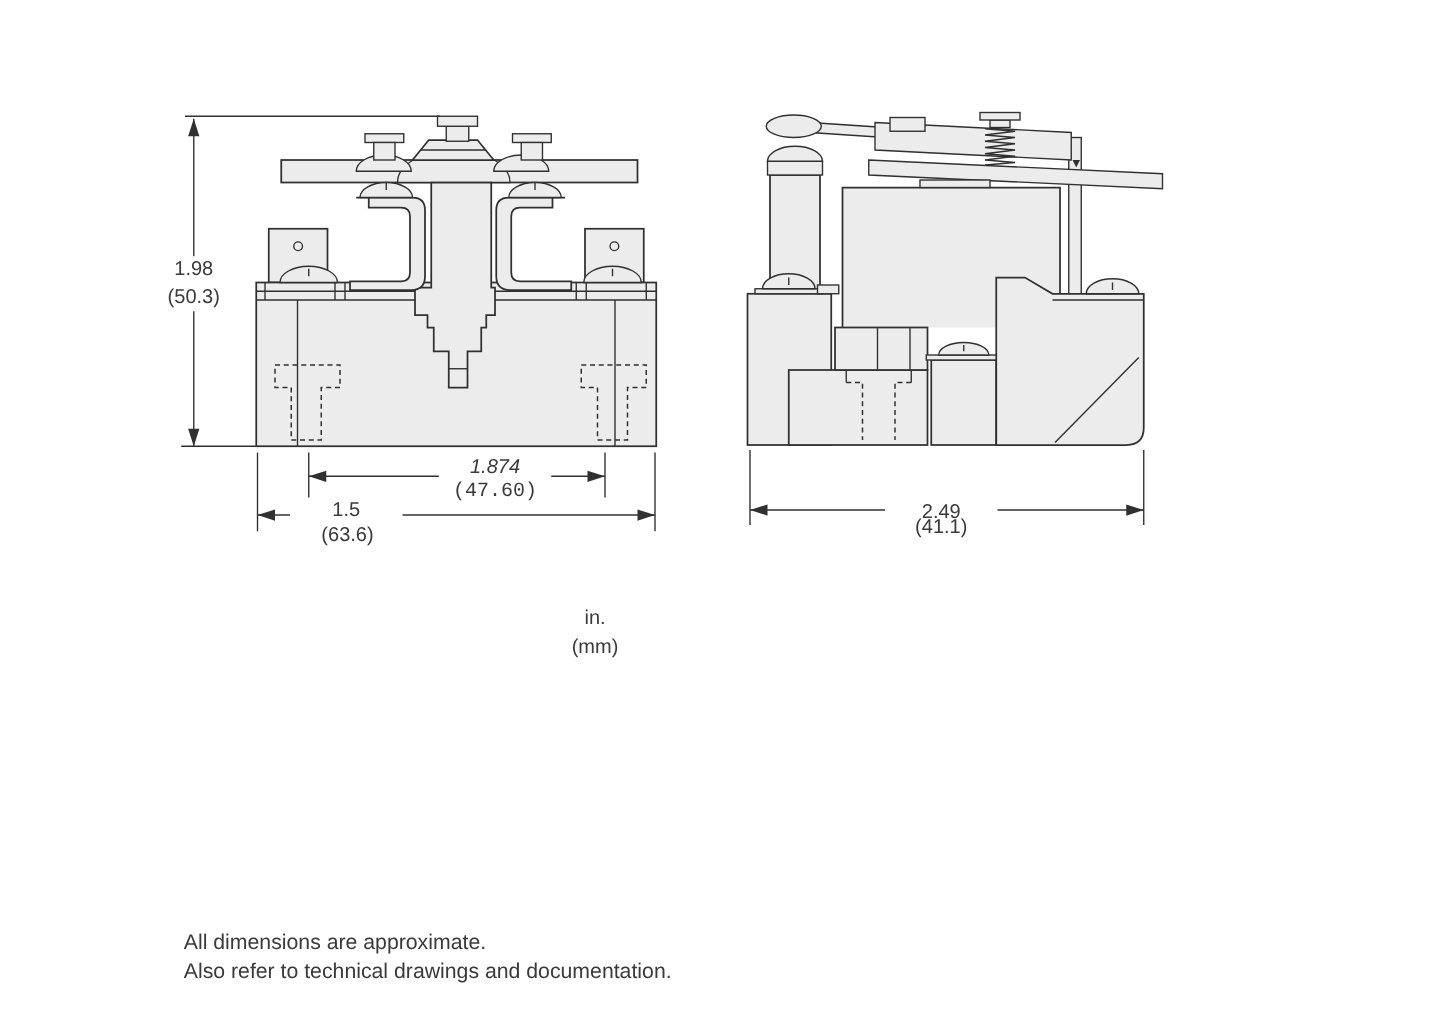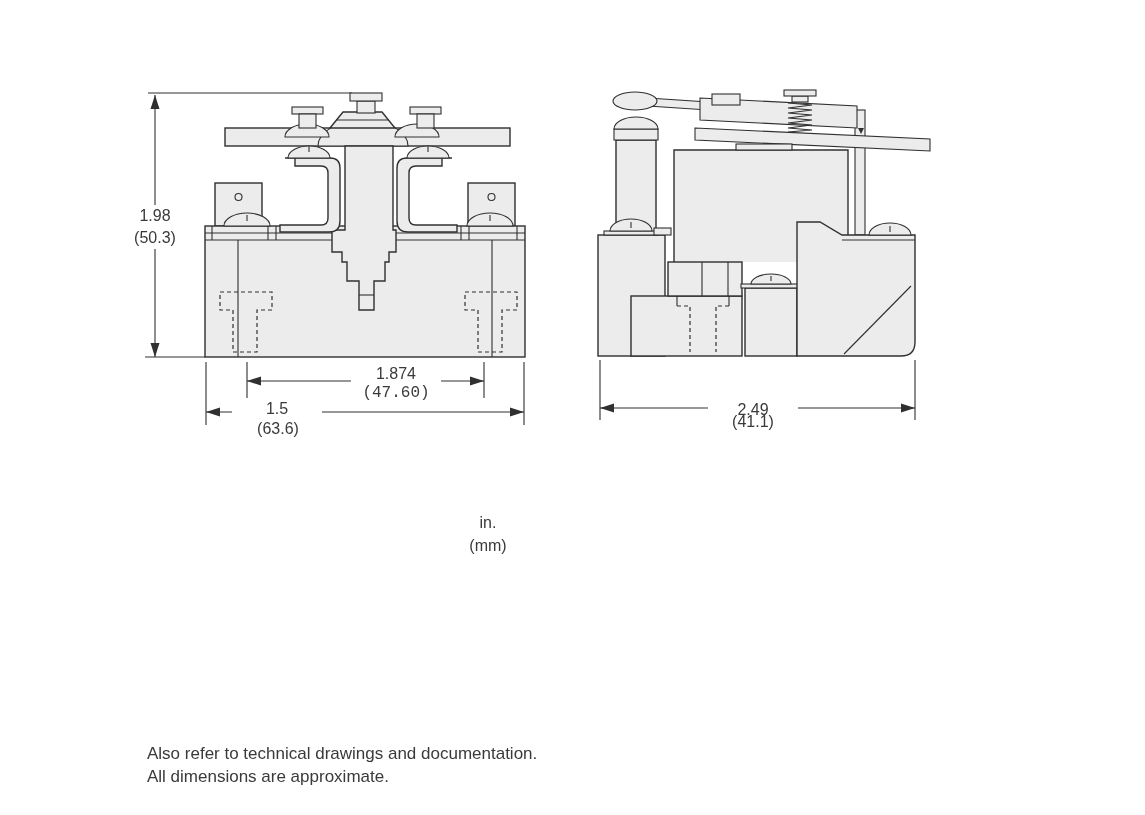--- a/index.html
+++ b/index.html
@@ -181,33 +181,33 @@
       <polygon class="arrow" points="600,408 614,403.5 614,412.5"></polygon>
       <polygon class="arrow" points="915,408 901,403.5 901,412.5"></polygon>
     </g>
   </svg>
 
   <div class="lbl bg stack2" style="left:112px;top:205px;width:86px;">
     <div class="line">1.98</div>
     <div class="line">(50.3)</div>
   </div>
 
-  <div class="lbl bg" style="left:351px;top:365px;width:90px;height:18px;">1.874</div>
+  <div class="lbl bg" style="left:351px;top:365px;width:90px;height:18px;font-style:italic;">1.874</div>
   <div class="lbl" style="left:351px;top:384px;width:90px;font-family:Liberation Mono, monospace;">(47.60)</div>
 
   <div class="lbl bg" style="left:232px;top:400px;width:90px;height:17px;">1.5</div>
   <div class="lbl" style="left:233px;top:420px;width:90px;">(63.6)</div>
 
   <div class="lbl bg" style="left:708px;top:391px;width:90px;height:19px;margin-top:10px;">2.49</div>
   <div class="lbl" style="left:708px;top:413px;width:90px;">(41.1)</div>
 
-  <div class="lbl units" style="left:443px;top:483px;width:90px;margin-top:28px;">
+  <div class="lbl units" style="left:431px;top:483px;width:90px;">
     <div class="line">in.</div>
     <div class="line">(mm)</div>
   </div>
 
 
   <div class="notes" style="left:147px;top:742px;">
+    <div>All dimensions are approximate.</div>
     <div>Also refer to technical drawings and documentation.</div>
-    <div>All dimensions are approximate.</div>
   </div>
 
 </div>
 
 </body></html>

